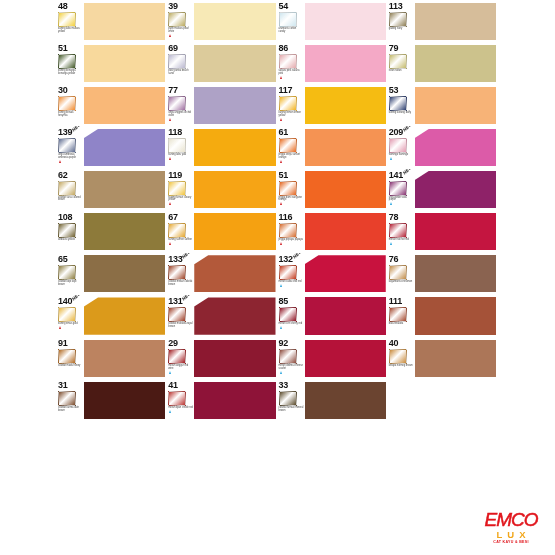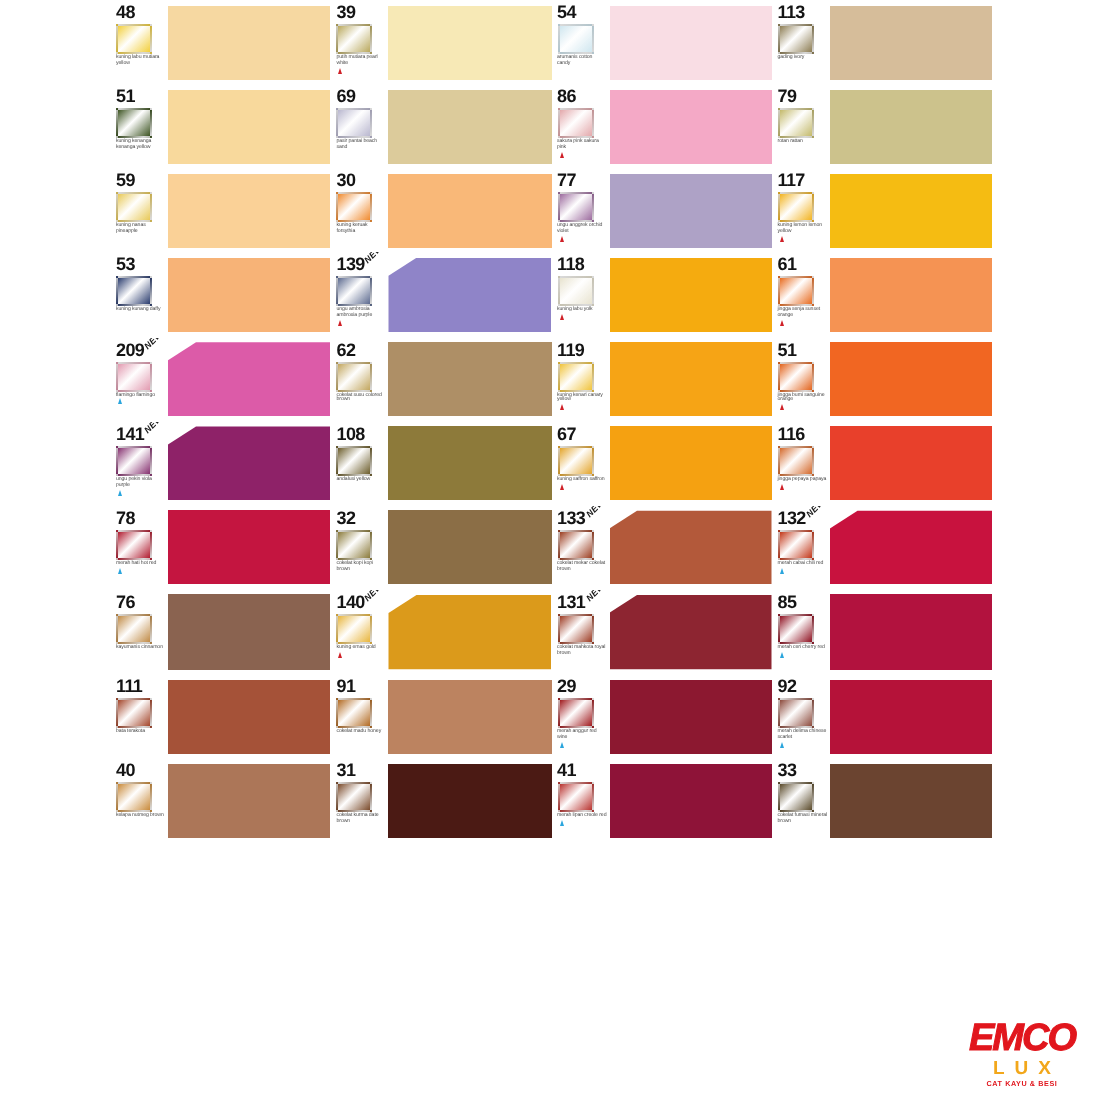--- a/index.html
+++ b/index.html
@@ -96,21 +96,21 @@
   
   #logo{
     position:absolute;
     right:6px; bottom:10px;
     width:76px;
     text-align:center;
     line-height:1;
   }
   .logo-emco{
     font-size:19px;
-    font-weight:bold;
+    font-weight:normal;
     font-style:italic;
     color:#e1161d;
     letter-spacing:-1px;
     -webkit-text-stroke:0.5px #e1161d;
     display:block;
   }
   .logo-lux{
     display:block;
     font-size:9.5px;
     font-weight:bold;
@@ -237,33 +237,20 @@
       <div class="names">
         <span class="name-id">rotan rattan</span>
       </div>
     </div>
     <div class="swatchwrap">
       <div class="swatch" style="background: rgb(204, 194, 140);"></div>
 
     </div>
   </div>
 
-  <div class="cell">
-    <div class="info">
-      <div class="code">59</div>
-      <div class="thumb" style="background: linear-gradient(135deg, rgb(232, 201, 87) 0%, rgba(255, 255, 255, 0.35) 45%, rgb(232, 201, 87) 100%);"></div>
-      <div class="names">
-        <span class="name-id">kuning nanas pineapple</span>
-      </div>
-    </div>
-    <div class="swatchwrap">
-      <div class="swatch" style="background: rgb(250, 209, 151);"></div>
-
-    </div>
-  </div>
 
   <div class="cell">
     <div class="info">
       <div class="code">30</div>
       <div class="thumb" style="background: linear-gradient(135deg, rgb(240, 138, 46) 0%, rgba(255, 255, 255, 0.35) 45%, rgb(240, 138, 46) 100%);"></div>
       <div class="names">
         <span class="name-id">kuning keruak forsythia</span>
       </div>
     </div>
     <div class="swatchwrap">
@@ -479,21 +466,21 @@
       <span class="warn blue"></span></div>
     </div>
     <div class="swatchwrap">
       <div class="swatch" style="background: rgb(196, 21, 64);"></div>
 
     </div>
   </div>
 
   <div class="cell">
     <div class="info">
-      <div class="code">32</div>
+      <div class="code">65</div>
       <div class="thumb" style="background: linear-gradient(135deg, rgb(138, 122, 58) 0%, rgba(255, 255, 255, 0.35) 45%, rgb(138, 122, 58) 100%);"></div>
       <div class="names">
         <span class="name-id">cokelat kopi kopi brown</span>
       </div>
     </div>
     <div class="swatchwrap">
       <div class="swatch" style="background: rgb(139, 110, 70);"></div>
 
     </div>
   </div>

